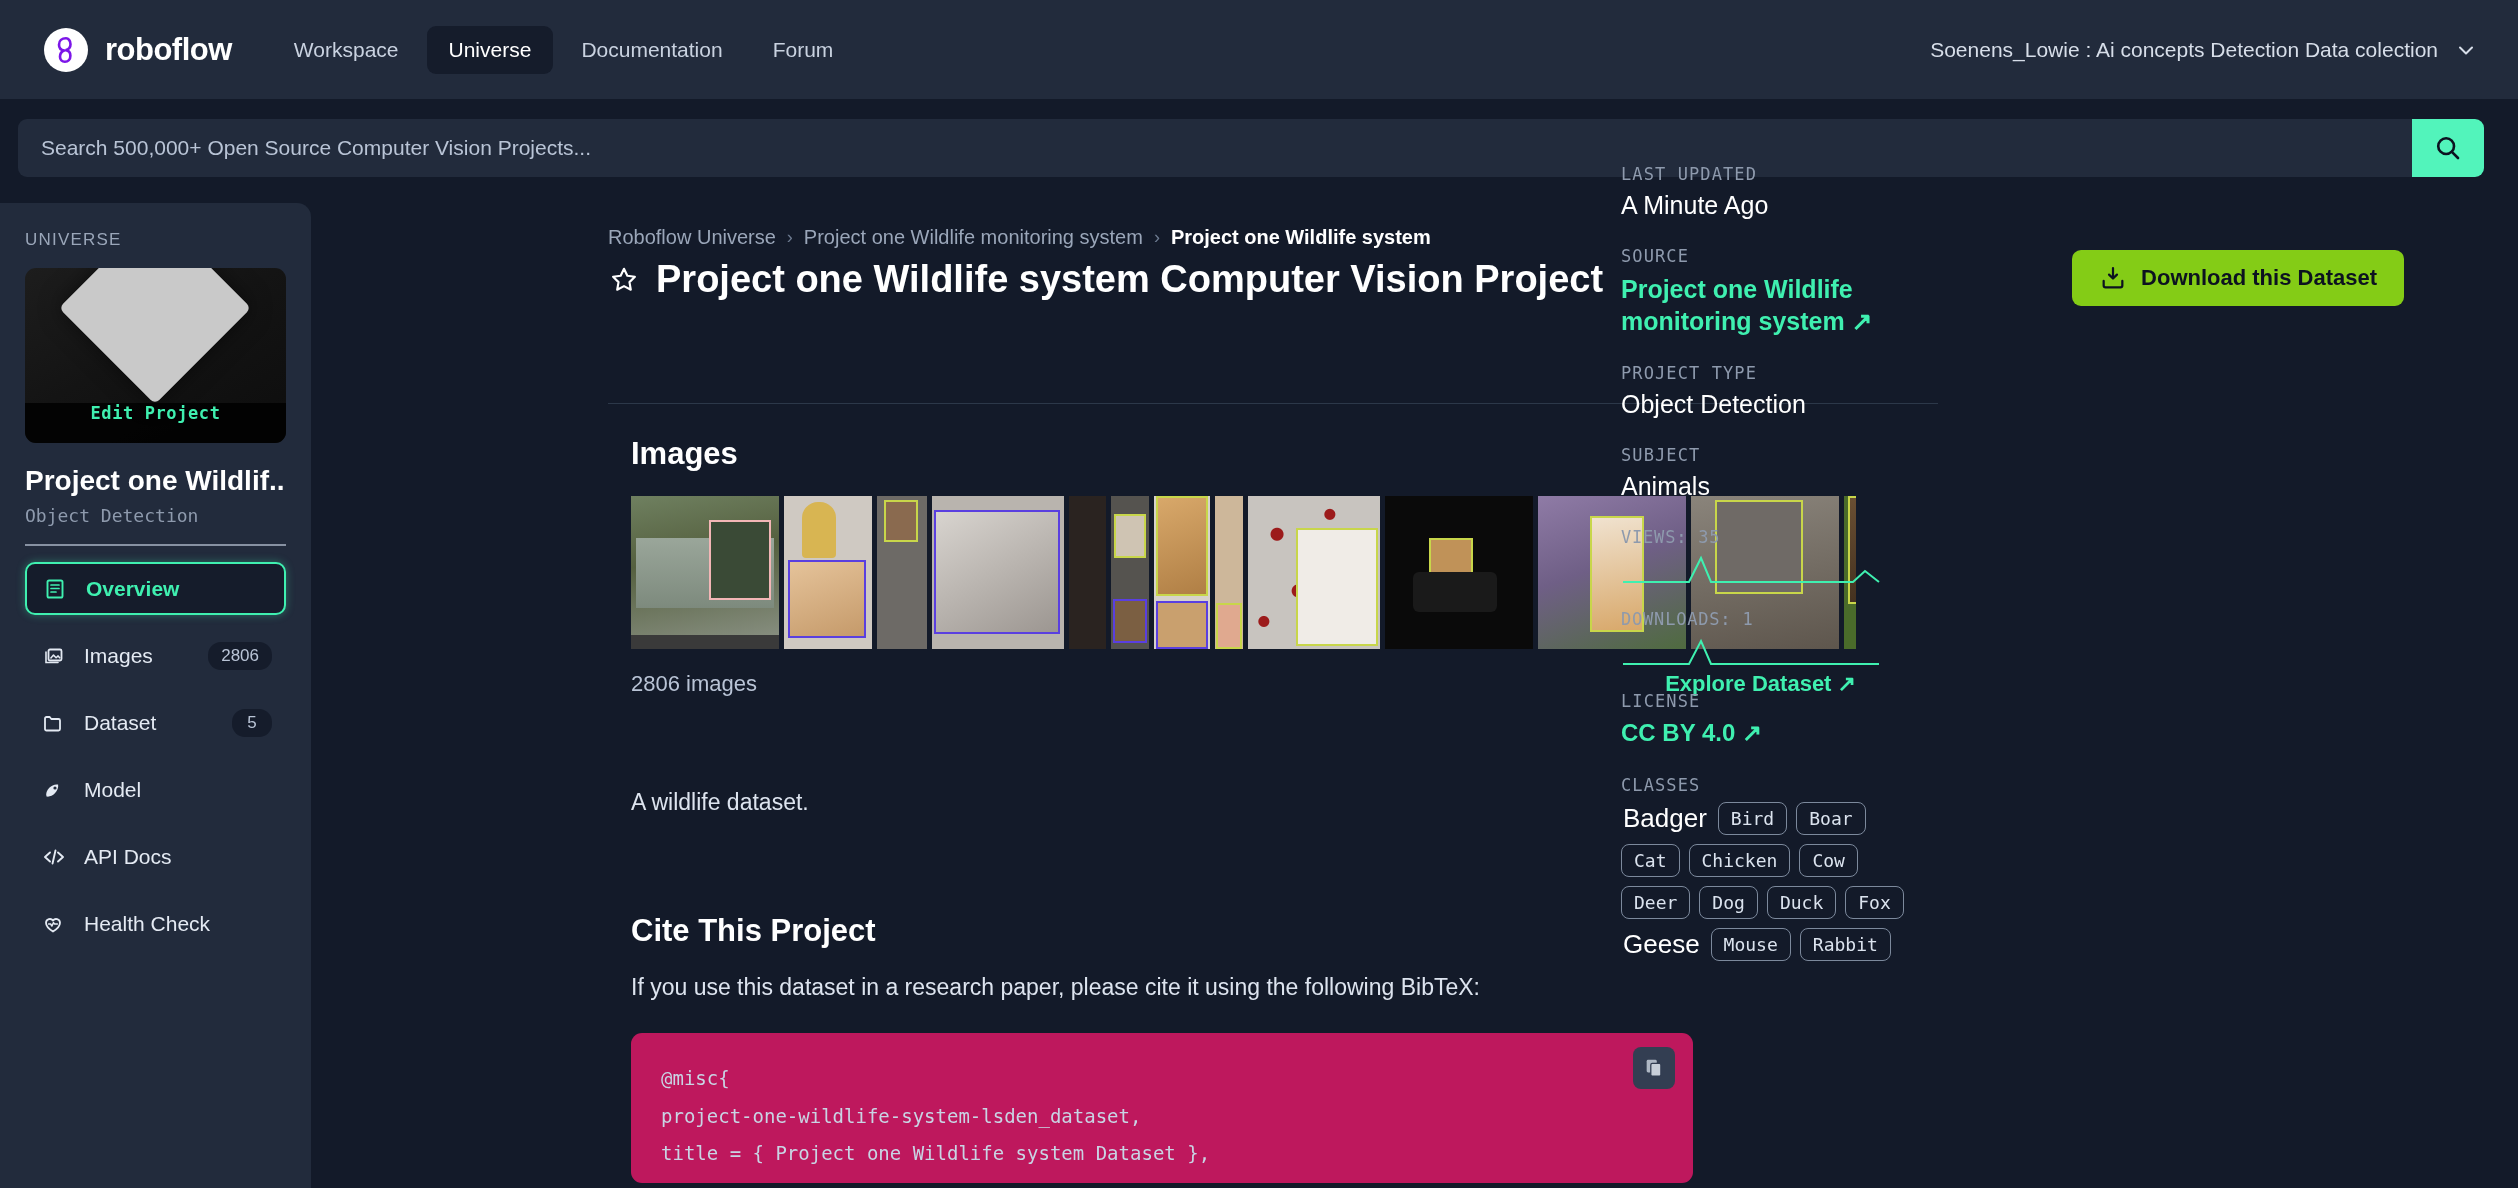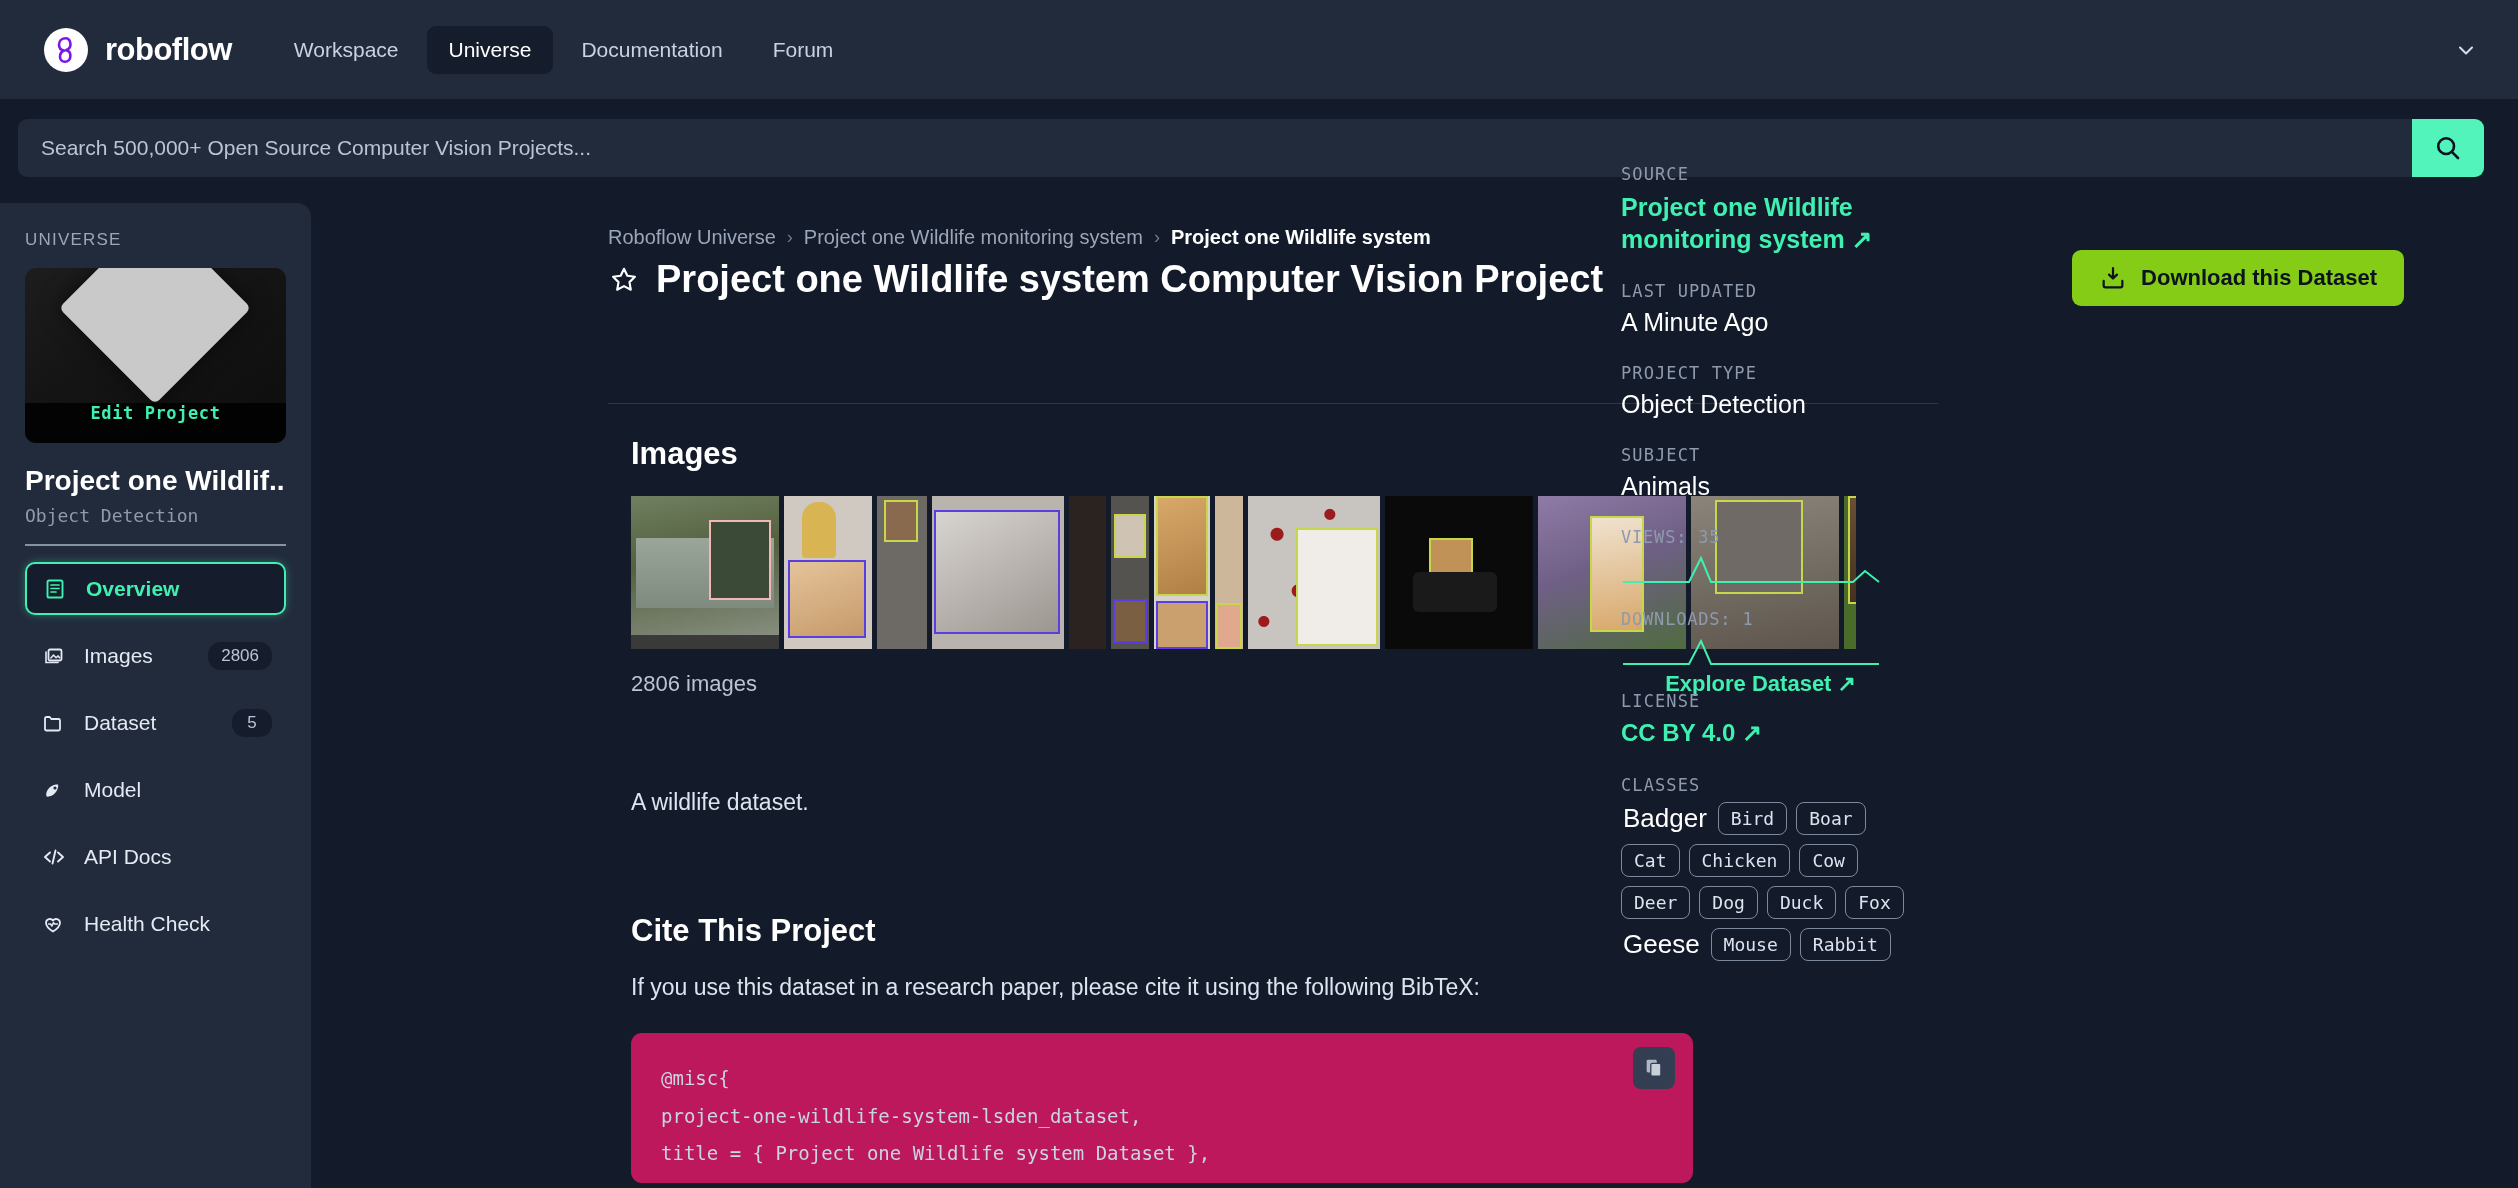--- a/index.html
+++ b/index.html
@@ -231,20 +231,21 @@
       </div>
       <span class="brand-name">roboflow</span>
     </div>
     <div class="nav-items">
       <div class="nav-item">Workspace</div>
       <div class="nav-item active">Universe</div>
       <div class="nav-item">Documentation</div>
       <div class="nav-item">Forum</div>
     </div>
     <div class="account">
+      <span class="account-label">Soenens_Lowie : Ai concepts Detection Data colection</span>
       <svg width="24" height="24" viewBox="0 0 24 24">
         <path d="M6 9.5l6 6 6-6" fill="none" stroke="#d7dee9" stroke-width="2" stroke-linecap="round" stroke-linejoin="round"></path>
       </svg>
     </div>
   </div>
 
   <div class="searchbar">
     <div class="search-input-wrap">
       <input class="search-input" type="text" placeholder="Search 500,000+ Open Source Computer Vision Projects..." style="">
     </div>
@@ -436,26 +437,26 @@
             <rect x="4" y="3" width="11" height="14" rx="1.6" fill="#aeb7c4"></rect>
             <rect x="8.5" y="7" width="11" height="14" rx="1.6" fill="#c8cfd9" stroke="#333e52" stroke-width="1.4"></rect>
           </svg>
         </button>
       </div>
     </div>
   </div>
 
   <div class="meta">
     <div class="meta-block">
+      <div class="meta-label">LAST UPDATED</div>
+      <div class="meta-value">A Minute Ago</div>
+    </div>
+    <div class="meta-block">
       <div class="meta-label">SOURCE</div>
       <div class="meta-link">Project one Wildlife monitoring system ↗</div>
-    </div>
-    <div class="meta-block">
-      <div class="meta-label">LAST UPDATED</div>
-      <div class="meta-value">A Minute Ago</div>
     </div>
     <div class="meta-block">
       <div class="meta-label">PROJECT TYPE</div>
       <div class="meta-value">Object Detection</div>
     </div>
     <div class="meta-block">
       <div class="meta-label">SUBJECT</div>
       <div class="meta-value">Animals</div>
     </div>
 

